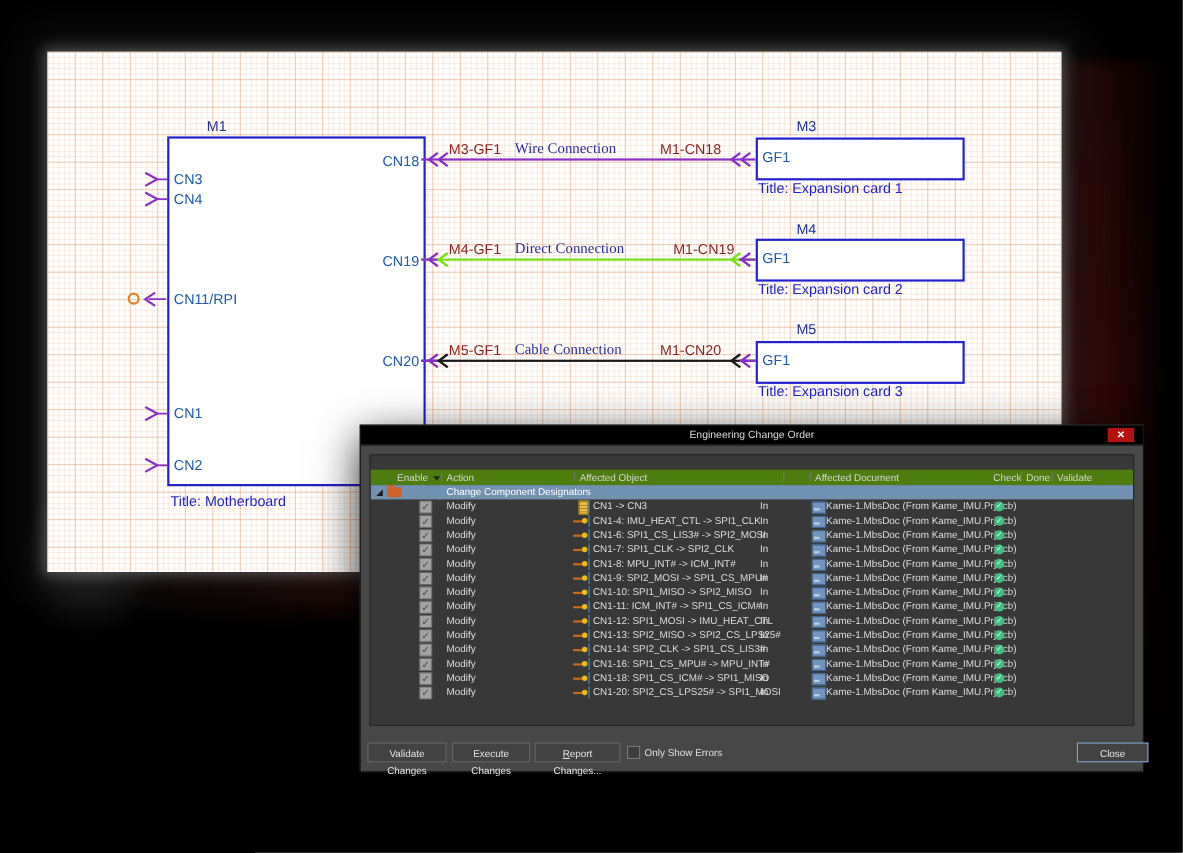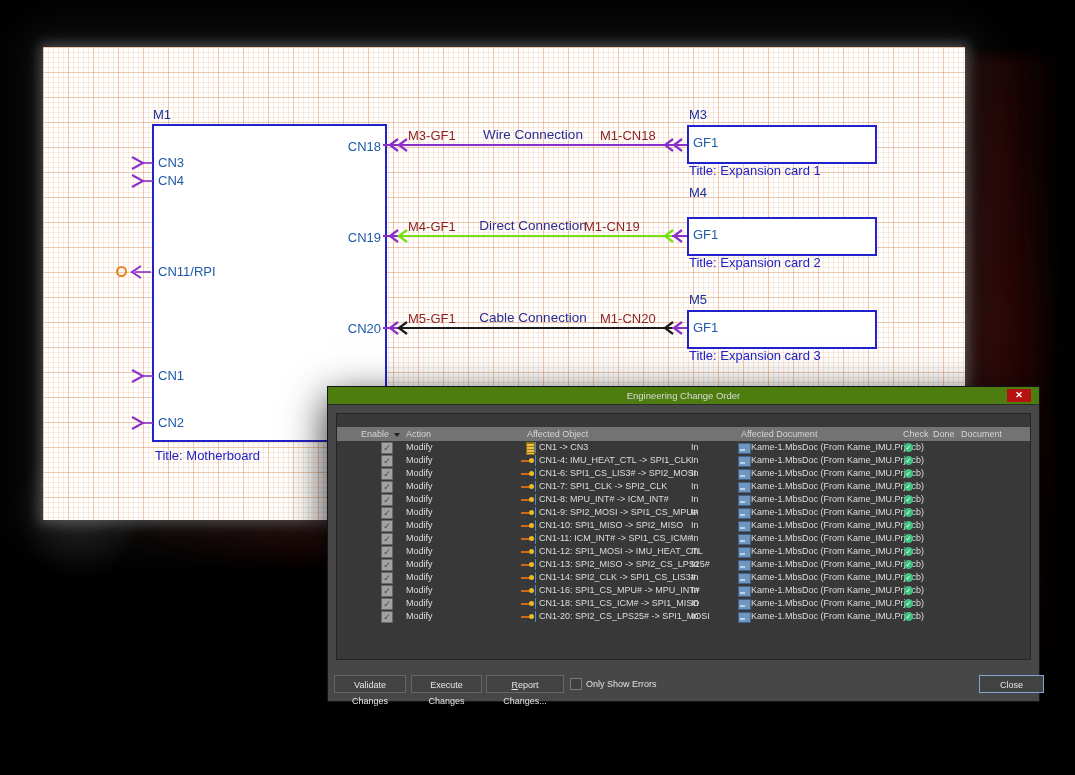--- a/index.html
+++ b/index.html
@@ -18,40 +18,40 @@
   
   .sheet{position:absolute;left:43px;top:47px;width:922px;height:473px;background:#fff;
     background-image:
       linear-gradient(rgba(222,148,96,.40) 1px,transparent 1px),
       linear-gradient(90deg,rgba(222,148,96,.40) 1px,transparent 1px),
       linear-gradient(rgba(236,184,144,.28) 1px,transparent 1px),
       linear-gradient(90deg,rgba(236,184,144,.28) 1px,transparent 1px);
     background-size:25px 25px,25px 25px,5px 5px,5px 5px;
     box-shadow:0 0 12px 4px rgba(215,215,215,.30),0 0 42px 20px rgba(120,120,120,.12);}
   .sch-text{position:absolute;font-size:13px;white-space:nowrap;}
-  .designator{color:#1B2F9A;}
+  .designator{color:#1B2F9A;margin-left:35px;}
   .pin-name{color:#1E5AA8;}
   .sch-title{color:#2222CC;}
   .net-label{color:#8B1F1F;font-family:Liberation Sans, sans-serif;font-size:13px;}
-  .conn-label{color:#2B2B94;font-size:13.5px;text-align:center;}
+  .conn-label{color:#2B2B94;font-size:13.5px;font-family:Liberation Serif, serif;}
   .comp-box{position:absolute;border:2px solid #2121CE;background:#fff;}
   .wire{position:absolute;height:2px;}
   .wire-stub{position:absolute;height:2px;background:#8B2FC9;}
   .chev{position:absolute;}
   
   .eco{position:absolute;left:327px;top:386px;width:711px;height:314px;background:#474747;
        border:1px solid #141414;box-shadow:0 12px 38px rgba(0,0,0,.85);font-size:9px;color:#E2E2E2;}
-  .eco-titlebar{position:absolute;left:0;top:0;right:0;height:17px;background:#4d7c0f;border-bottom:1px solid #2d2d2d;}
+  .eco-titlebar{position:absolute;left:0;top:0;right:0;height:17px;background:#000000;border-bottom:1px solid #2d2d2d;}
   .eco-title{display:block;text-align:center;line-height:17px;color:#DCDCDC;font-size:9.5px;}
   .eco-close{position:absolute;right:8px;top:2px;width:24px;height:13px;background:#B61111;
              color:#fff;font-size:9px;line-height:13px;text-align:center;font-weight:bold;cursor:pointer;}
   .eco-table{position:absolute;left:8px;top:26px;width:693px;height:245px;background:#383838;border:1px solid #262626;}
   .eco-strip{position:absolute;left:0;top:0;right:0;height:13px;background:#3F3F3F;color:#D5D5D5;}
   .eco-strip .lbl{position:absolute;top:1px;white-space:nowrap;}
-  .eco-header{position:absolute;left:0;top:13px;right:0;height:14px;background:#737373;border-bottom:1px solid #2B2B2B;color:#D5D5D5;}
+  .eco-header{position:absolute;left:0;top:13px;right:0;height:14px;background:#4d7c0f;border-bottom:1px solid #2B2B2B;color:#D5D5D5;}
   .eco-header .hcell{position:absolute;top:2px;white-space:nowrap;cursor:default;}
   .hsep{position:absolute;top:2px;width:1px;height:9px;background:#747474;}
   .filter-arrow{position:absolute;left:57px;top:6px;width:0;height:0;
     border-left:3.5px solid transparent;border-right:3.5px solid transparent;border-top:4px solid #232323;}
   .eco-rows{position:absolute;left:0;top:27px;right:0;bottom:0;background:#383838;overflow:hidden;}
   .eco-row{position:relative;height:13px;line-height:13px;white-space:nowrap;color:#DEDEDE;}
   .eco-row.selected{background:#7191B1;color:#FFFFFF;}
   .tree-arrow{position:absolute;left:5px;top:4px;width:0;height:0;
     border-left:6px solid transparent;border-bottom:6px solid #191919;}
   .folder{position:absolute;left:15px;top:2px;width:13px;height:9px;background:#D2622A;border-radius:1px;}
@@ -153,21 +153,21 @@
       <path d="M10 1 L2 7 L10 13" fill="none" stroke="#76DE12" stroke-width="2.2"></path>
     </svg>
   <svg class="chev" style="left:663px;top:229px" width="12" height="14">
       <path d="M10 1 L2 7 L10 13" fill="none" stroke="#76DE12" stroke-width="2.2"></path>
     </svg>
   <svg class="chev" style="left:672px;top:229px" width="12" height="14">
       <path d="M10 1 L2 7 L10 13" fill="none" stroke="#8B2FC9" stroke-width="2.2"></path>
     </svg>
   <span class="sch-text net-label" style="left:408px;top:219px">M4-GF1</span>
   <span class="sch-text conn-label" style="left:468px;top:218px;width:130px">Direct Connection</span>
-  <span class="sch-text net-label" style="left:584px;top:219px">M1-CN19</span>
+  <span class="sch-text net-label" style="left:612px;top:219px">M1-CN19</span>
 
   <div class="wire" style="left:383px;top:327px;width:304px;background:#1A1A1A"></div>
   <div class="wire-stub" style="left:383px;top:327px;width:15px"></div>
   <div class="wire-stub" style="left:672px;top:327px;width:15px"></div>
   <svg class="chev" style="left:388px;top:321px" width="12" height="14">
       <path d="M10 1 L2 7 L10 13" fill="none" stroke="#8B2FC9" stroke-width="2.2"></path>
     </svg>
   <svg class="chev" style="left:397px;top:321px" width="12" height="14">
       <path d="M10 1 L2 7 L10 13" fill="none" stroke="#1A1A1A" stroke-width="2.2"></path>
     </svg>
@@ -180,21 +180,21 @@
   <span class="sch-text net-label" style="left:408px;top:311px">M5-GF1</span>
   <span class="sch-text conn-label" style="left:468px;top:310px;width:130px">Cable Connection</span>
   <span class="sch-text net-label" style="left:600px;top:311px">M1-CN20</span>
 
   <span class="sch-text designator" style="left:689px;top:107px">M3</span>
   <div class="comp-box" style="left:687px;top:125px;width:186px;height:35px">
     <span class="sch-text pin-name" style="left:4px;top:8px">GF1</span>
   </div>
   <span class="sch-text sch-title" style="left:689px;top:163px">Title: Expansion card 1</span>
 
-  <span class="sch-text designator" style="left:689px;top:185px">M4</span>
+  <span class="sch-text designator" style="left:689px;top:201px">M4</span>
   <div class="comp-box" style="left:687px;top:217px;width:186px;height:35px">
     <span class="sch-text pin-name" style="left:4px;top:8px">GF1</span>
   </div>
   <span class="sch-text sch-title" style="left:689px;top:255px">Title: Expansion card 2</span>
 
   <span class="sch-text designator" style="left:689px;top:292px">M5</span>
   <div class="comp-box" style="left:687px;top:310px;width:186px;height:35px">
     <span class="sch-text pin-name" style="left:4px;top:8px">GF1</span>
   </div>
   <span class="sch-text sch-title" style="left:689px;top:348px">Title: Expansion card 3</span>
@@ -213,23 +213,28 @@
         <span class="hcell" style="left:69px">Action</span>
         <span class="hsep" style="left:185px"></span>
         <span class="hcell" style="left:190px">Affected Object</span>
         <span class="hsep" style="left:375px"></span>
         <span class="hsep" style="left:399px"></span>
         <span class="hcell" style="left:404px">Affected Document</span>
         <span class="hcell" style="left:566px">Check</span>
         <span class="hsep" style="left:591px"></span>
         <span class="hcell" style="left:596px">Done</span>
         <span class="hsep" style="left:619px"></span>
-        <span class="hcell" style="left:624px">Document</span>
+        <span class="hcell" style="left:624px">Validate</span>
       </div>
       <div class="eco-rows">
+          <div class="eco-row selected">
+            <span class="tree-arrow"></span>
+            <span class="folder"></span>
+            <span class="cell c-act">Change Component Designators</span>
+          </div>
           <div class="eco-row">
             <span class="cb">✓</span>
             <span class="cell c-act">Modify</span>
             <span class="icon-comp"></span>
             <span class="obj-sep"></span>
             <span class="cell c-obj">CN1 -&gt; CN3</span>
             <span class="cell c-scope">In</span>
             <span class="icon-doc"></span>
             <span class="cell c-doc">Kame-1.MbsDoc (From Kame_IMU.PrjPcb)</span>
             <span class="icon-check">✓</span>

